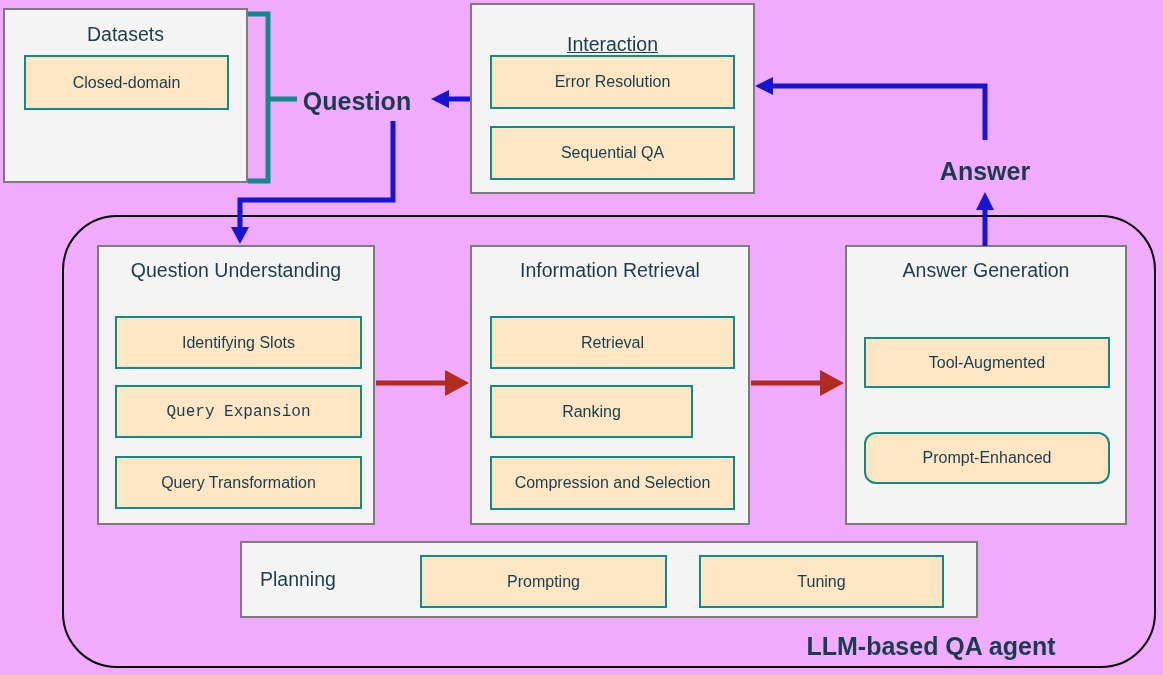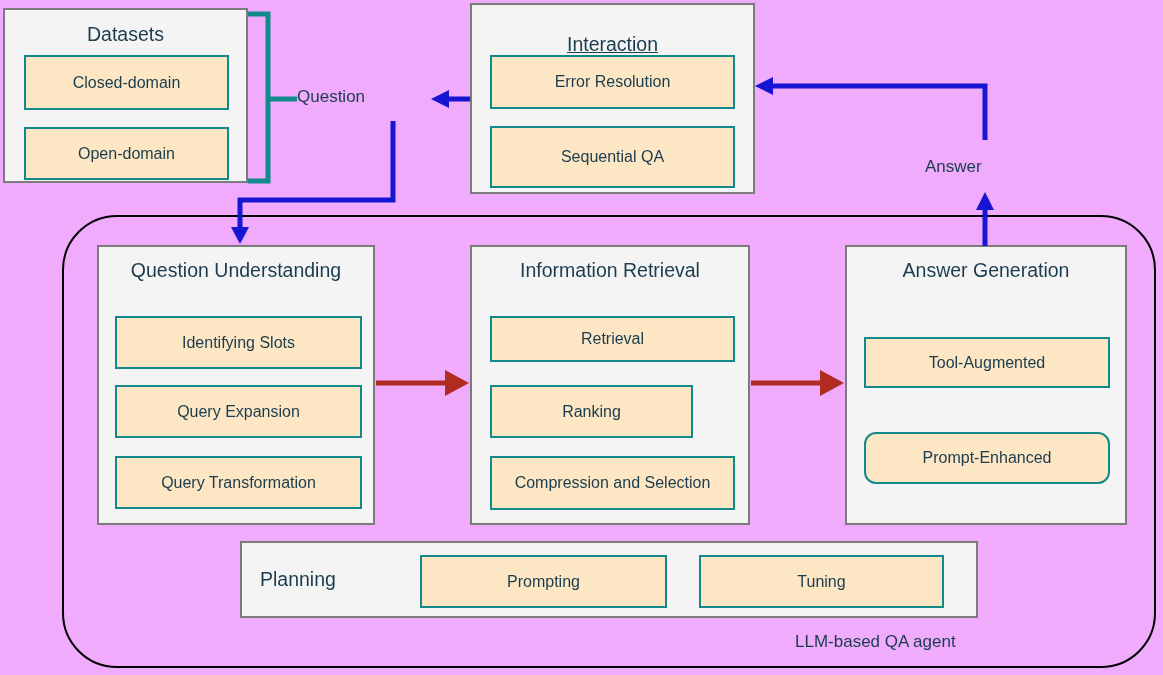--- a/index.html
+++ b/index.html
@@ -52,23 +52,24 @@
     left: 62px;
     top: 215px;
     width: 1094px;
     height: 453px;
     border: 2.5px solid var(--agent-border);
     border-radius: 55px;
     background: transparent;
   }
   .flow-label {
     position: absolute;
-    font-weight: normal;
-    font-size: 17px;
+    font-weight: bold;
+    font-size: 25px;
     color: var(--text);
+    text-align: center;
   }
   .inline-label {
     position: absolute;
     font-size: 19.5px;
     color: var(--text);
   }
   svg.connectors {
     position: absolute;
     left: 0; top: 0;
     width: 1163px;
@@ -84,39 +85,38 @@
 </head>
 <body>
 
 <div class="canvas">
 
   <div class="agent-outline"></div>
 
   <div class="panel" style="left:3px; top:8px; width:245px; height:175px;">
     <div class="panel-title" style="padding-top:13px;">Datasets</div>
     <div class="chip" style="left:19px; top:45px; width:205px; height:55px;">Closed-domain</div>
-    <div class="chip" style="left:19px; top:117px; width:205px; height:53px;">Open-domain</div>
   </div>
 
   <div class="panel" style="left:470px; top:3px; width:285px; height:191px;">
     <div class="panel-title" style="padding-top:28px;text-decoration:underline;">Interaction</div>
     <div class="chip" style="left:18px; top:50px; width:245px; height:54px;">Error Resolution</div>
-    <div class="chip" style="left:18px; top:121px; width:245px; height:62px;">Sequential QA</div>
+    <div class="chip" style="left:18px; top:121px; width:245px; height:54px;">Sequential QA</div>
   </div>
 
   <div class="panel" style="left:97px; top:245px; width:278px; height:280px;">
     <div class="panel-title" style="padding-top:12px;">Question Understanding</div>
     <div class="chip" style="left:16px; top:69px; width:247px; height:53px;">Identifying Slots</div>
-    <div class="chip" style="left:16px; top:138px; width:247px; height:53px;">Query Expansion</div>
+    <div class="chip" style="left:16px; top:138px; width:247px; height:53px;font-family:Liberation Mono, monospace;">Query Expansion</div>
     <div class="chip" style="left:16px; top:209px; width:247px; height:53px;">Query Transformation</div>
   </div>
 
   <div class="panel" style="left:470px; top:245px; width:280px; height:280px;">
     <div class="panel-title" style="padding-top:12px;">Information Retrieval</div>
-    <div class="chip" style="left:18px; top:69px; width:245px; height:46px;">Retrieval</div>
+    <div class="chip" style="left:18px; top:69px; width:245px; height:53px;">Retrieval</div>
     <div class="chip" style="left:18px; top:138px; width:203px; height:53px;">Ranking</div>
     <div class="chip" style="left:18px; top:209px; width:245px; height:54px;">Compression and Selection</div>
   </div>
 
   <div class="panel" style="left:845px; top:245px; width:282px; height:280px;">
     <div class="panel-title" style="padding-top:12px;">Answer Generation</div>
     <div class="chip" style="left:17px; top:90px; width:246px; height:51px;">Tool-Augmented</div>
     <div class="chip" style="left:17px; top:185px; width:246px; height:52px;border-radius:12px;">Prompt-Enhanced</div>
   </div>
 

